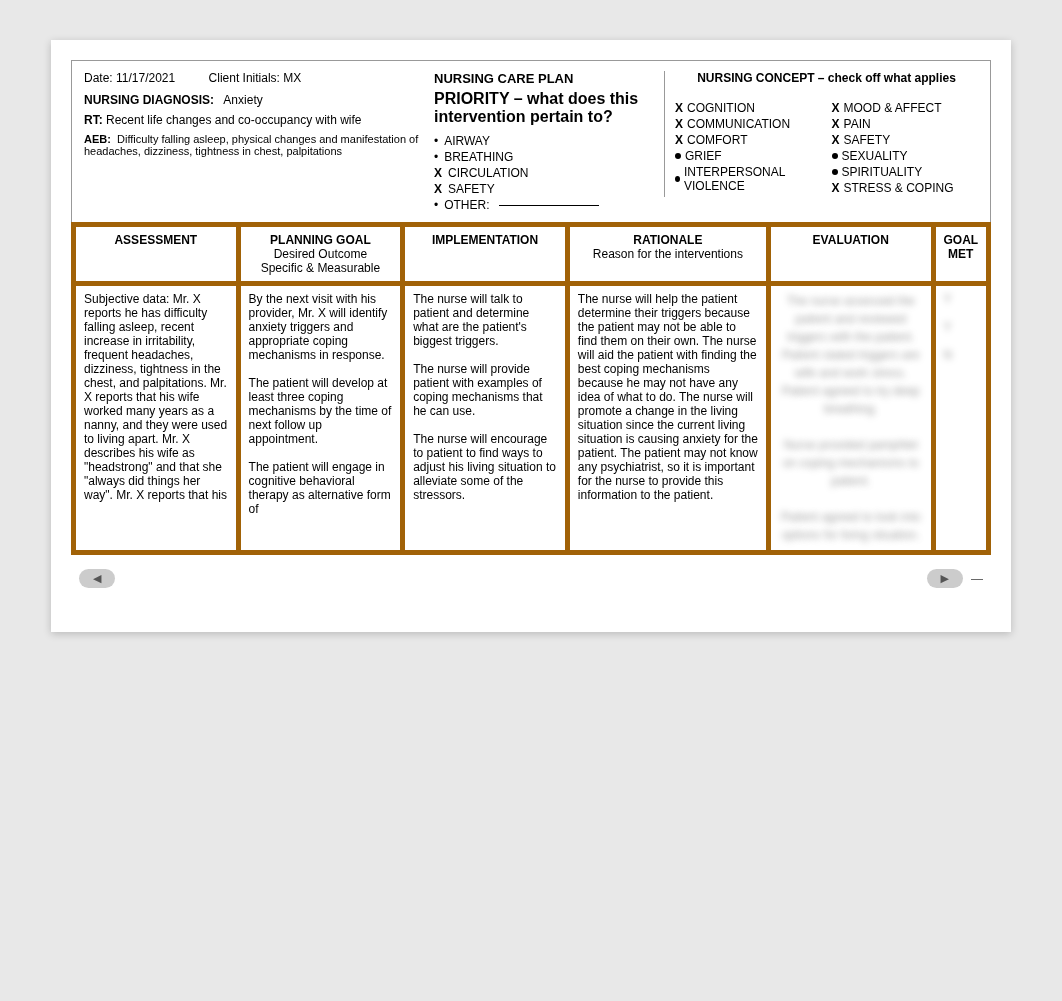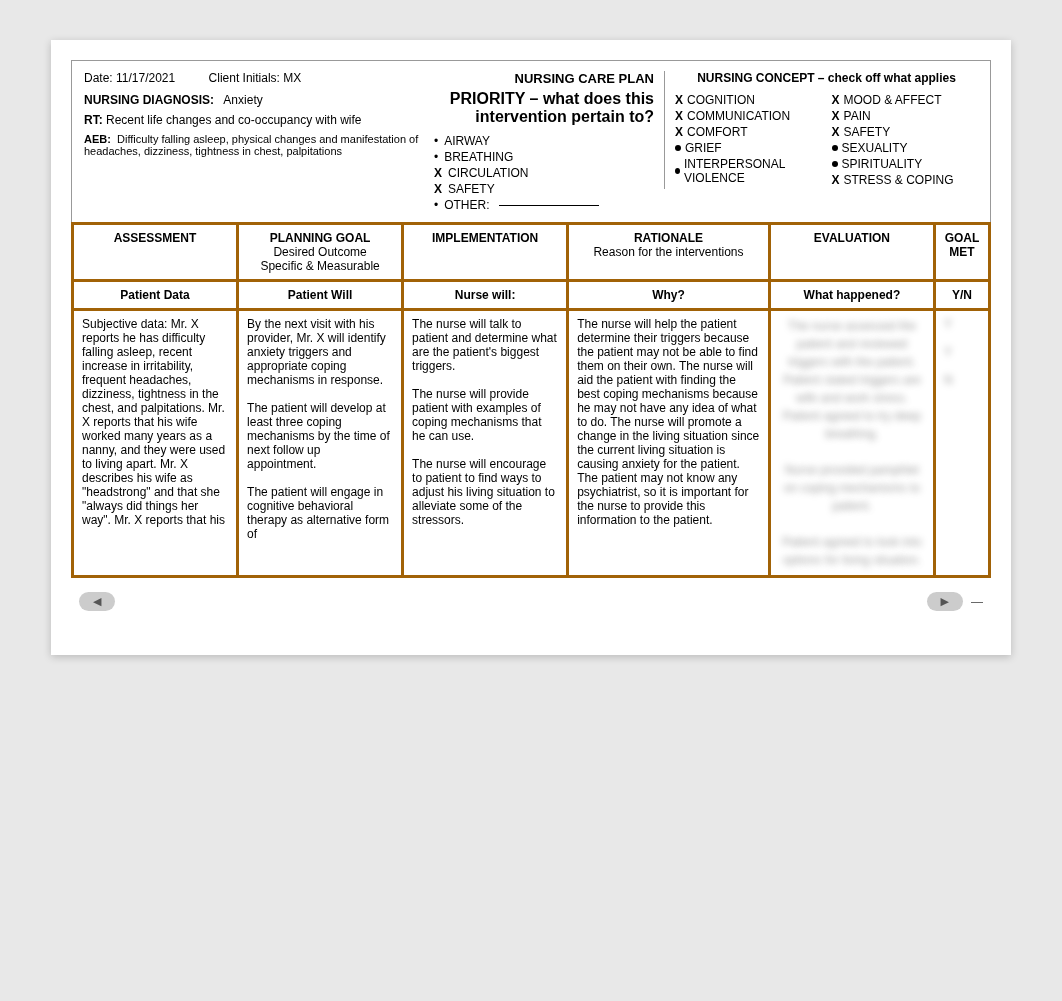--- a/index.html
+++ b/index.html
@@ -38,21 +38,21 @@
     }
     .header-left .rt-line {
       font-size: 12px;
       margin-bottom: 6px;
     }
     .header-left .aeb-line {
       font-size: 11px;
     }
     .header-center {
       flex: 0 0 240px;
-      text-align: right;
+      text-align: left;
       padding: 0 10px;
     }
     .header-center .ncp-title {
       font-weight: bold;
       font-size: 13px;
       margin-bottom: 4px;
     }
     .header-center .priority-title {
       font-weight: bold;
       font-size: 16px;
@@ -64,40 +64,40 @@
     .other-line { display: flex; align-items: center; gap: 6px; font-size: 12px; margin-top: 2px; }
     .other-underline { border-bottom: 1px solid #000; width: 100px; display: inline-block; }
     .header-right {
       flex: 1;
       padding-left: 10px;
       border-left: 1px solid #999;
     }
     .header-right .nc-title {
       font-weight: bold;
       font-size: 12px;
-      margin-bottom: 8px;
+      margin-bottom: 16px;
       text-align: center;
     }
     .nc-grid {
       display: grid;
       grid-template-columns: 1fr 1fr;
       gap: 2px 10px;
     }
     .nc-item { display: flex; align-items: center; gap: 4px; font-size: 12px; margin-bottom: 2px; }
     .nc-item .dot { width: 6px; height: 6px; border-radius: 50%; background: #000; display: inline-block; }
 
     
     .main-table {
       border-collapse: collapse;
       width: 100%;
       border: 1px solid #999;
       margin-top: -1px;
     }
     .main-table th, .main-table td {
-      border: 3px solid #a16207;
+      border: 5px solid #a16207;
       padding: 6px 8px;
       vertical-align: top;
       font-size: 12px;
     }
     .main-table th {
       text-align: center;
       font-weight: bold;
       background: white;
       font-size: 12px;
     }
@@ -270,40 +270,20 @@
           <span>RATIONALE</span><br>
           <span class="th-sub">Reason for the interventions</span>
         </th>
         <th class="col-evaluation">
           <span>EVALUATION</span>
         </th>
         <th class="col-goal">
           <span>GOAL MET</span>
         </th>
       </tr>
-      <tr>
-        <th class="col-assessment">
-          <span>Patient Data</span>
-        </th>
-        <th class="col-planning">
-          <span>Patient Will</span>
-        </th>
-        <th class="col-implementation">
-          <span>Nurse will:</span>
-        </th>
-        <th class="col-rationale">
-          <span>Why?</span>
-        </th>
-        <th class="col-evaluation">
-          <span>What happened?</span>
-        </th>
-        <th class="col-goal">
-          <span>Y/N</span>
-        </th>
-      </tr>
     </thead>
     <tbody>
       <tr>
 
         <td class="col-assessment">
           <span>Subjective data: Mr. X reports he has difficulty falling asleep, recent increase in irritability, frequent headaches, dizziness, tightness in the chest, and palpitations. Mr. X reports that his wife worked many years as a nanny, and they were used to living apart. Mr. X describes his wife as "headstrong" and that she "always did things her way". Mr. X reports that his</span>
         </td>
 
         <td class="col-planning">
           <p>By the next visit with his provider, Mr. X will identify anxiety triggers and appropriate coping mechanisms in response.</p>

